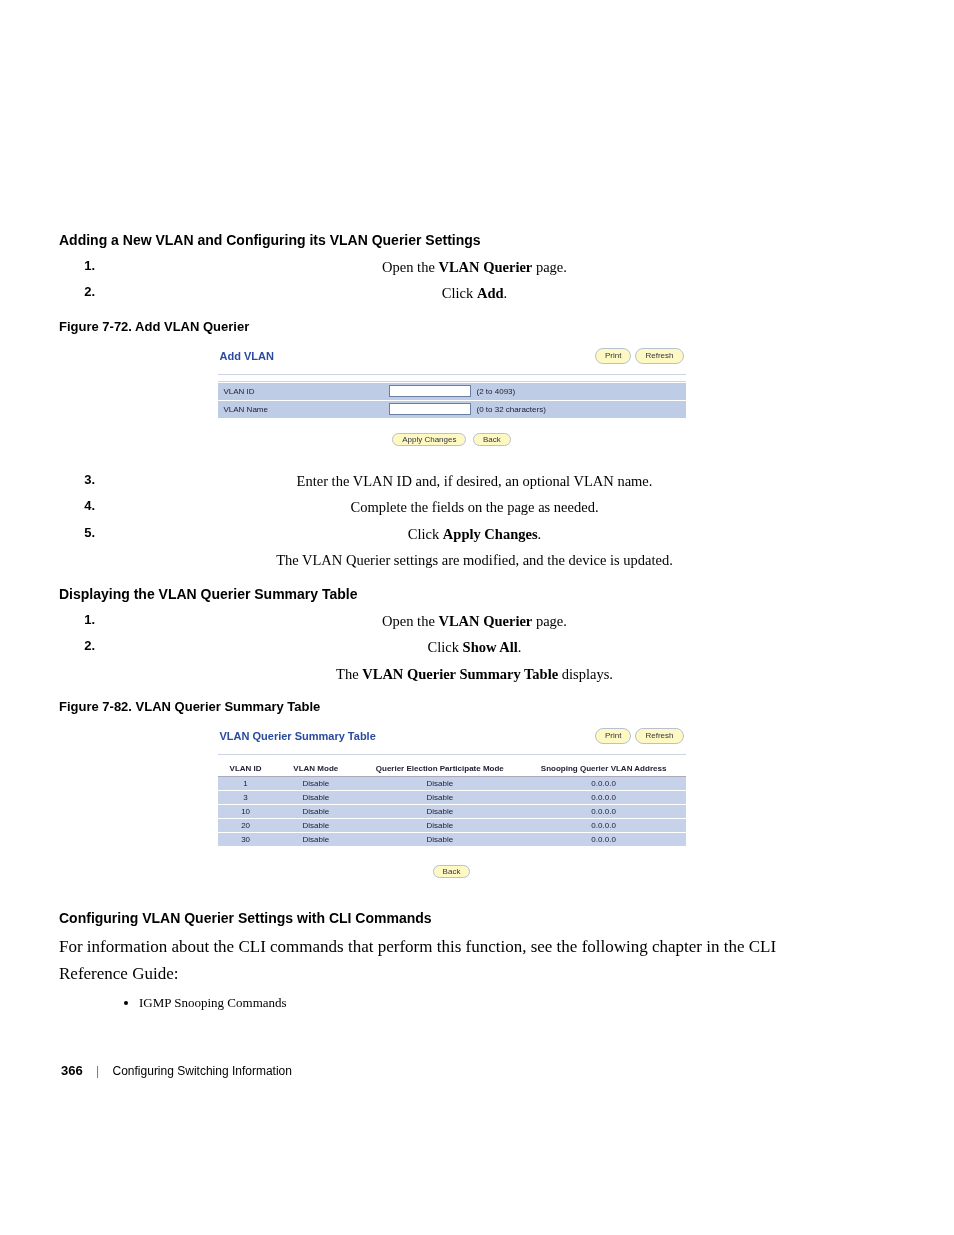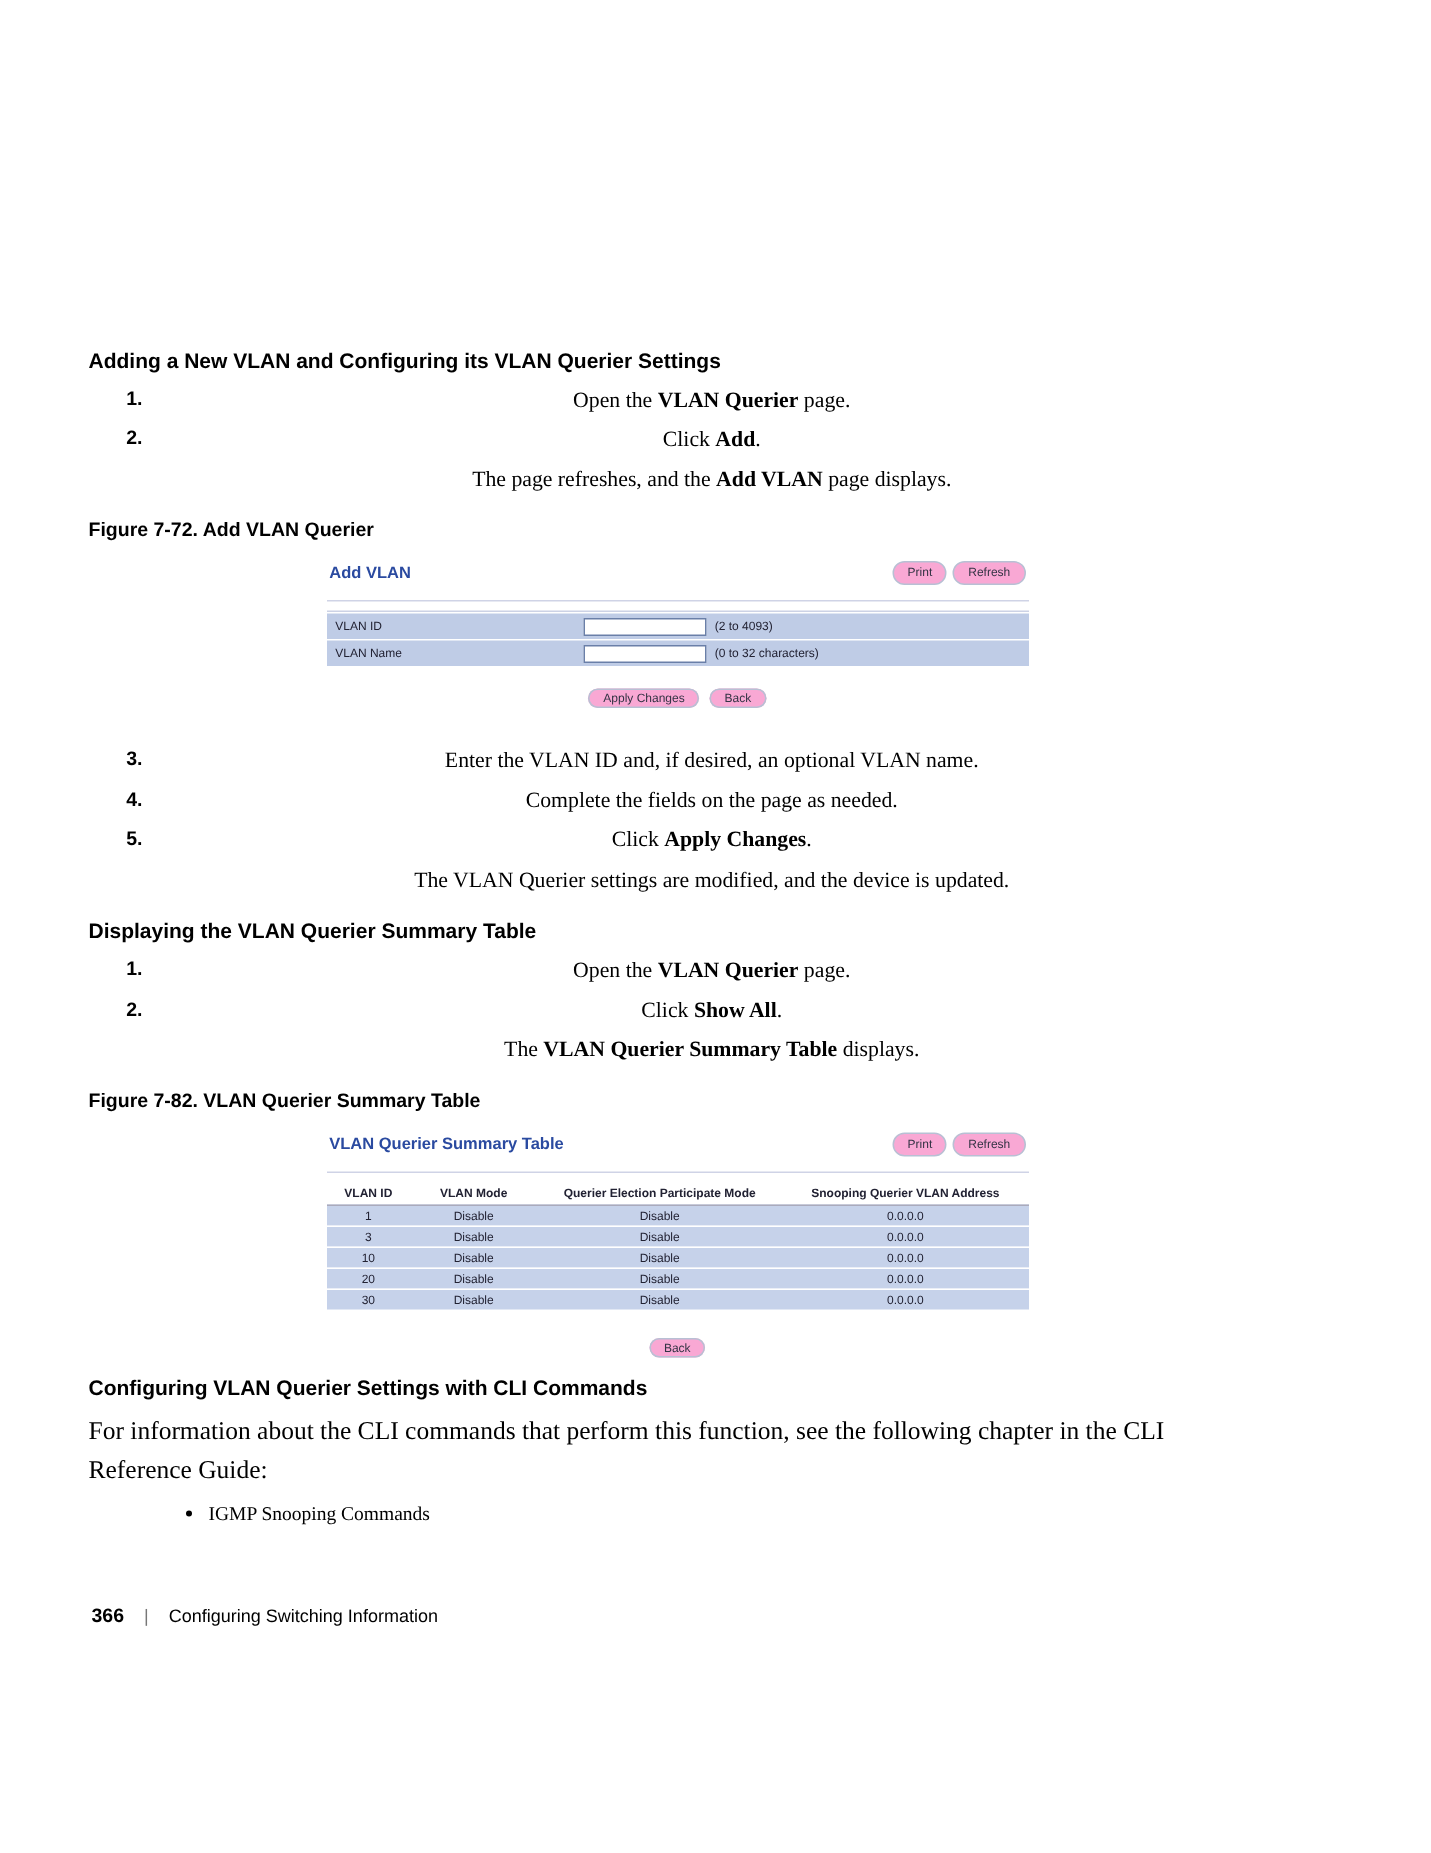--- a/index.html
+++ b/index.html
@@ -63,21 +63,21 @@
     padding: 4px 2px 10px 2px;
     border-bottom: 1px solid #cfd3e6;
   }
   .ui-title {
     color: #2a4aa0;
     font-size: 11px;
     font-weight: 600;
   }
   .ui-btns { display: flex; gap: 4px; }
   .pillbtn {
-    background: #f9a8d4;
+    background: #fef9c3;
     border: 1px solid #b8c0d4;
     border-radius: 9px;
     padding: 1px 9px;
     font-size: 8px;
     color: #334;
     line-height: 12px;
     cursor: pointer;
   }
   .formrow {
     display: flex;
@@ -151,21 +151,20 @@
     <li>
       <span class="step-num">1.</span>
       <span class="step-body">
         <span>Open the </span><b>VLAN Querier</b><span> page.</span>
       </span>
     </li>
     <li>
       <span class="step-num">2.</span>
       <span class="step-body">
         <span>Click </span><b>Add</b><span>.</span>
-        <div class="sub"><span>The page refreshes, and the </span><b>Add VLAN</b><span> page displays.</span></div>
       </span>
     </li>
   </ol>
 
   <div class="figcap">Figure 7-72.    Add VLAN Querier</div>
 
   <div class="ui">
     <div class="ui-titlebar">
       <span class="ui-title">Add VLAN</span>
       <span class="ui-btns">
@@ -275,21 +274,21 @@
             <td>Disable</td>
             <td>0.0.0.0</td>
           </tr>
       </tbody>
     </table>
     <div class="ui-actionrow" style="margin-top:20px;">
       <span class="pillbtn">Back</span>
     </div>
   </div>
 
-  <div class="heading" style="margin-top:12px;">Configuring VLAN Querier Settings with CLI Commands</div>
+  <div class="heading" style="margin-top:32px;">Configuring VLAN Querier Settings with CLI Commands</div>
   <div class="para">For information about the CLI commands that perform this function, see the following chapter in the CLI Reference Guide:</div>
   <ul class="bullets">
     <li>IGMP Snooping Commands</li>
   </ul>
 
   <div class="footer">
     <span class="pnum">366</span>
     <span class="sep">|</span>
     <span>Configuring Switching Information</span>
   </div>

